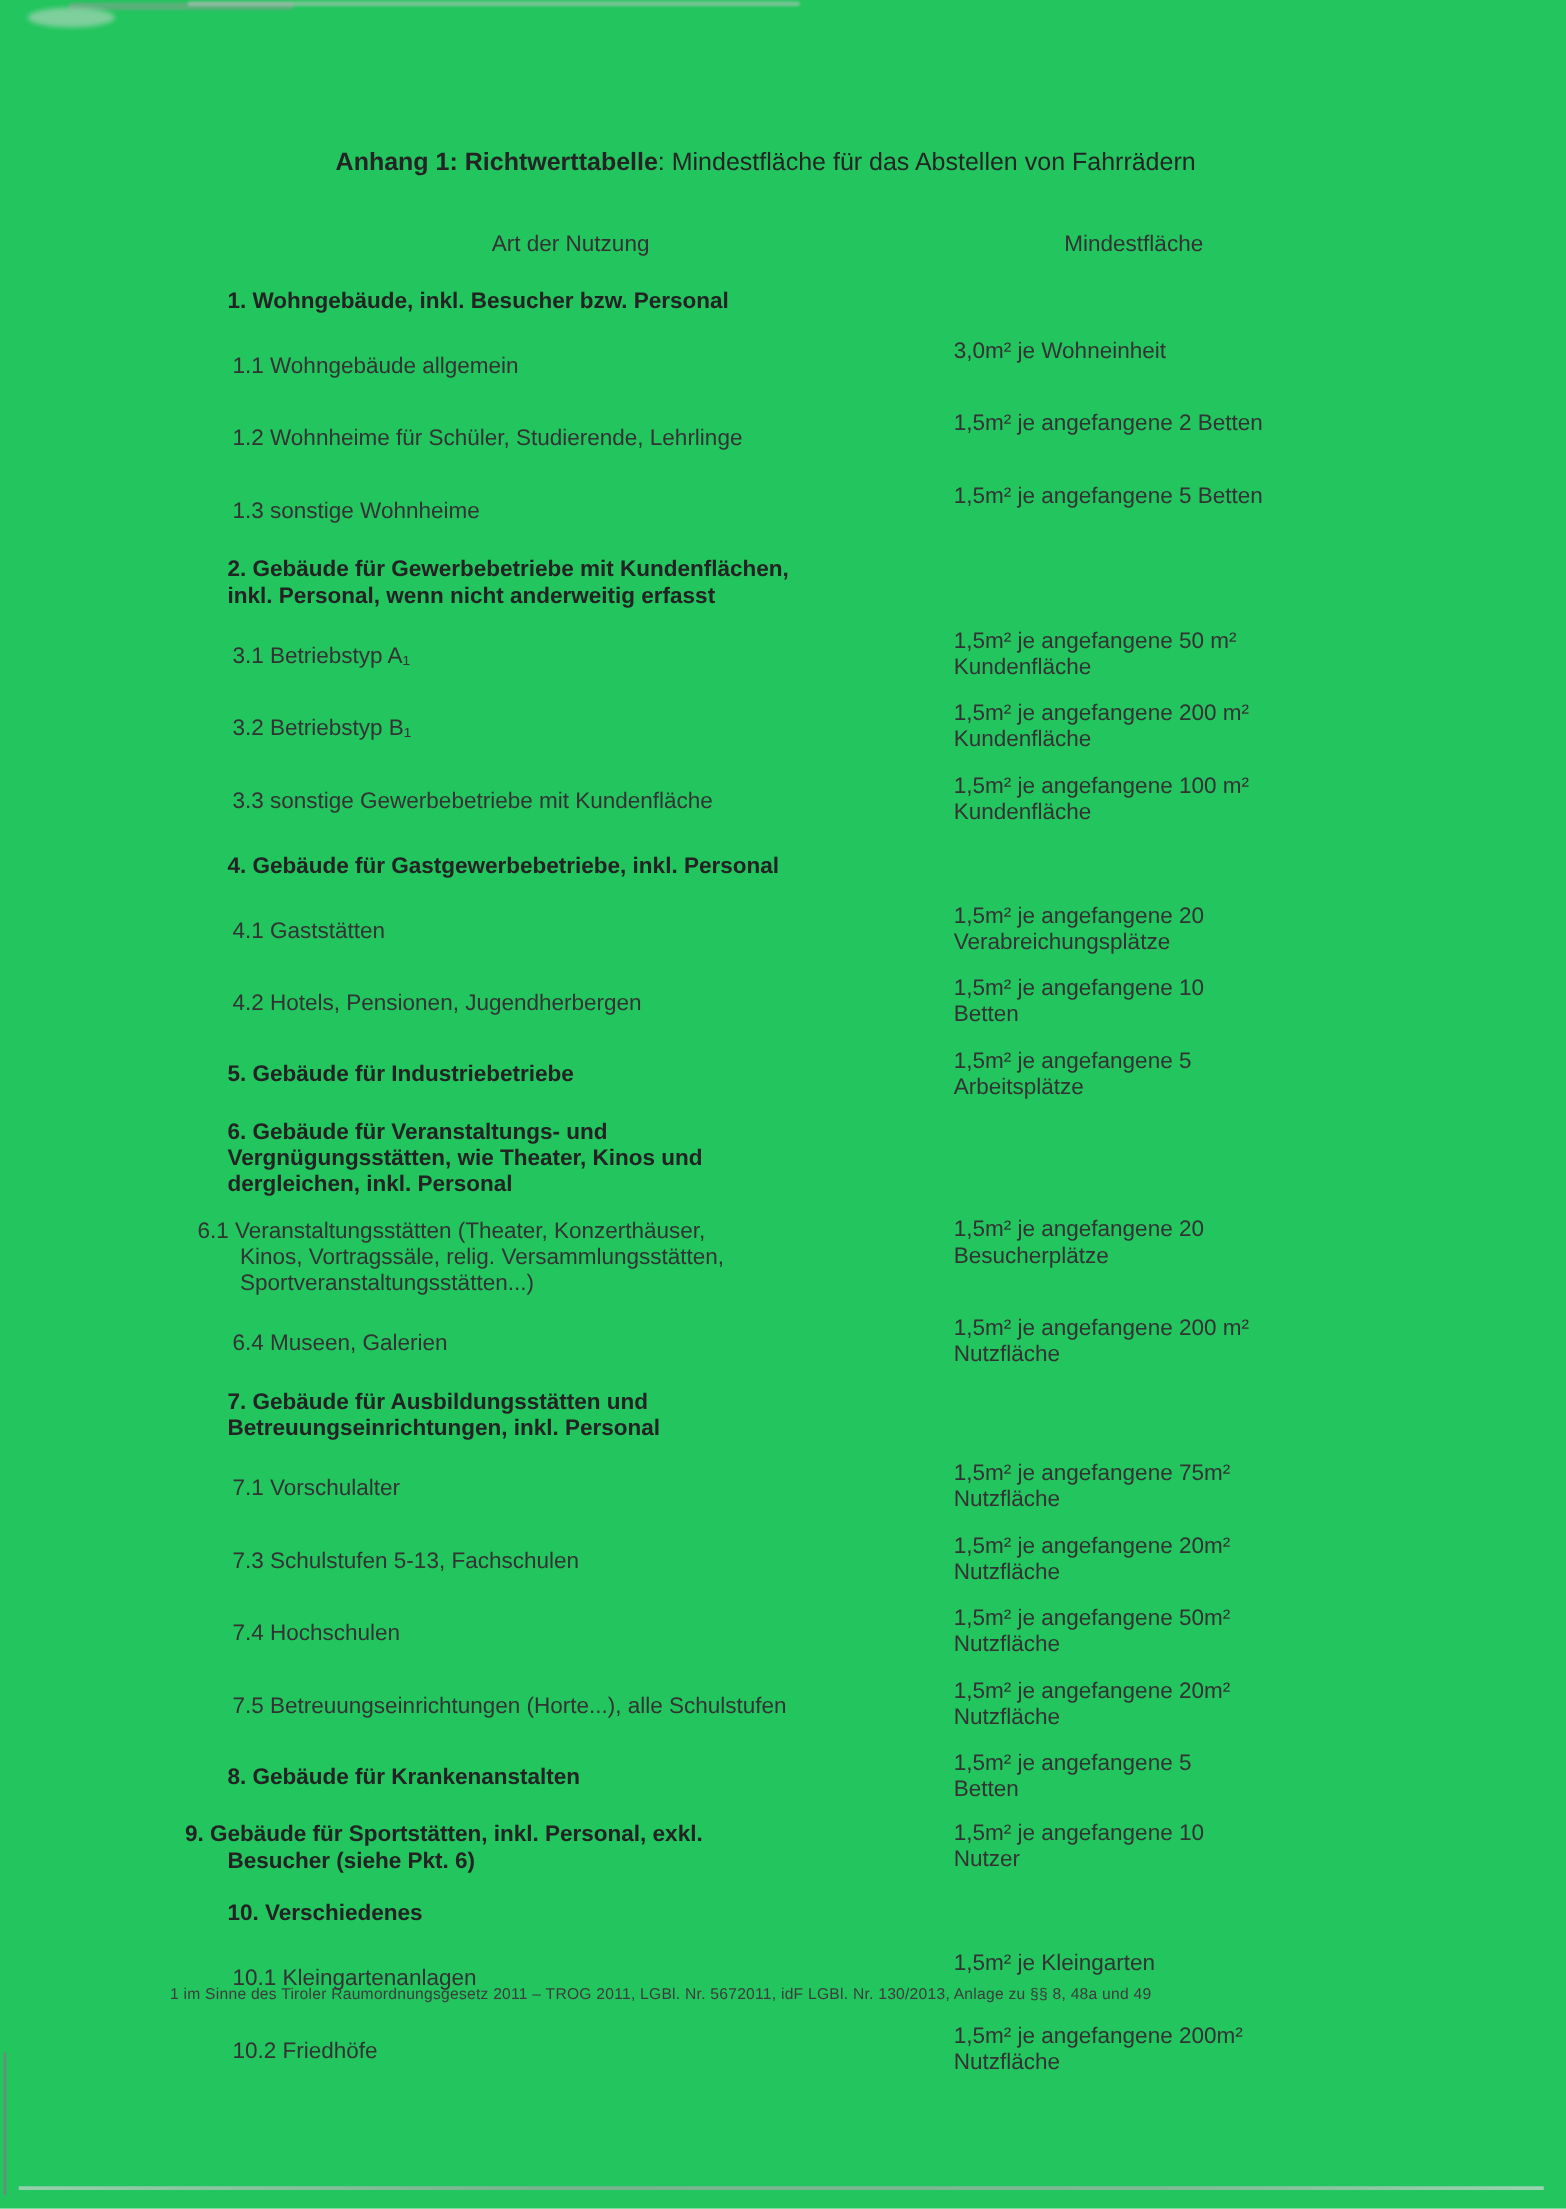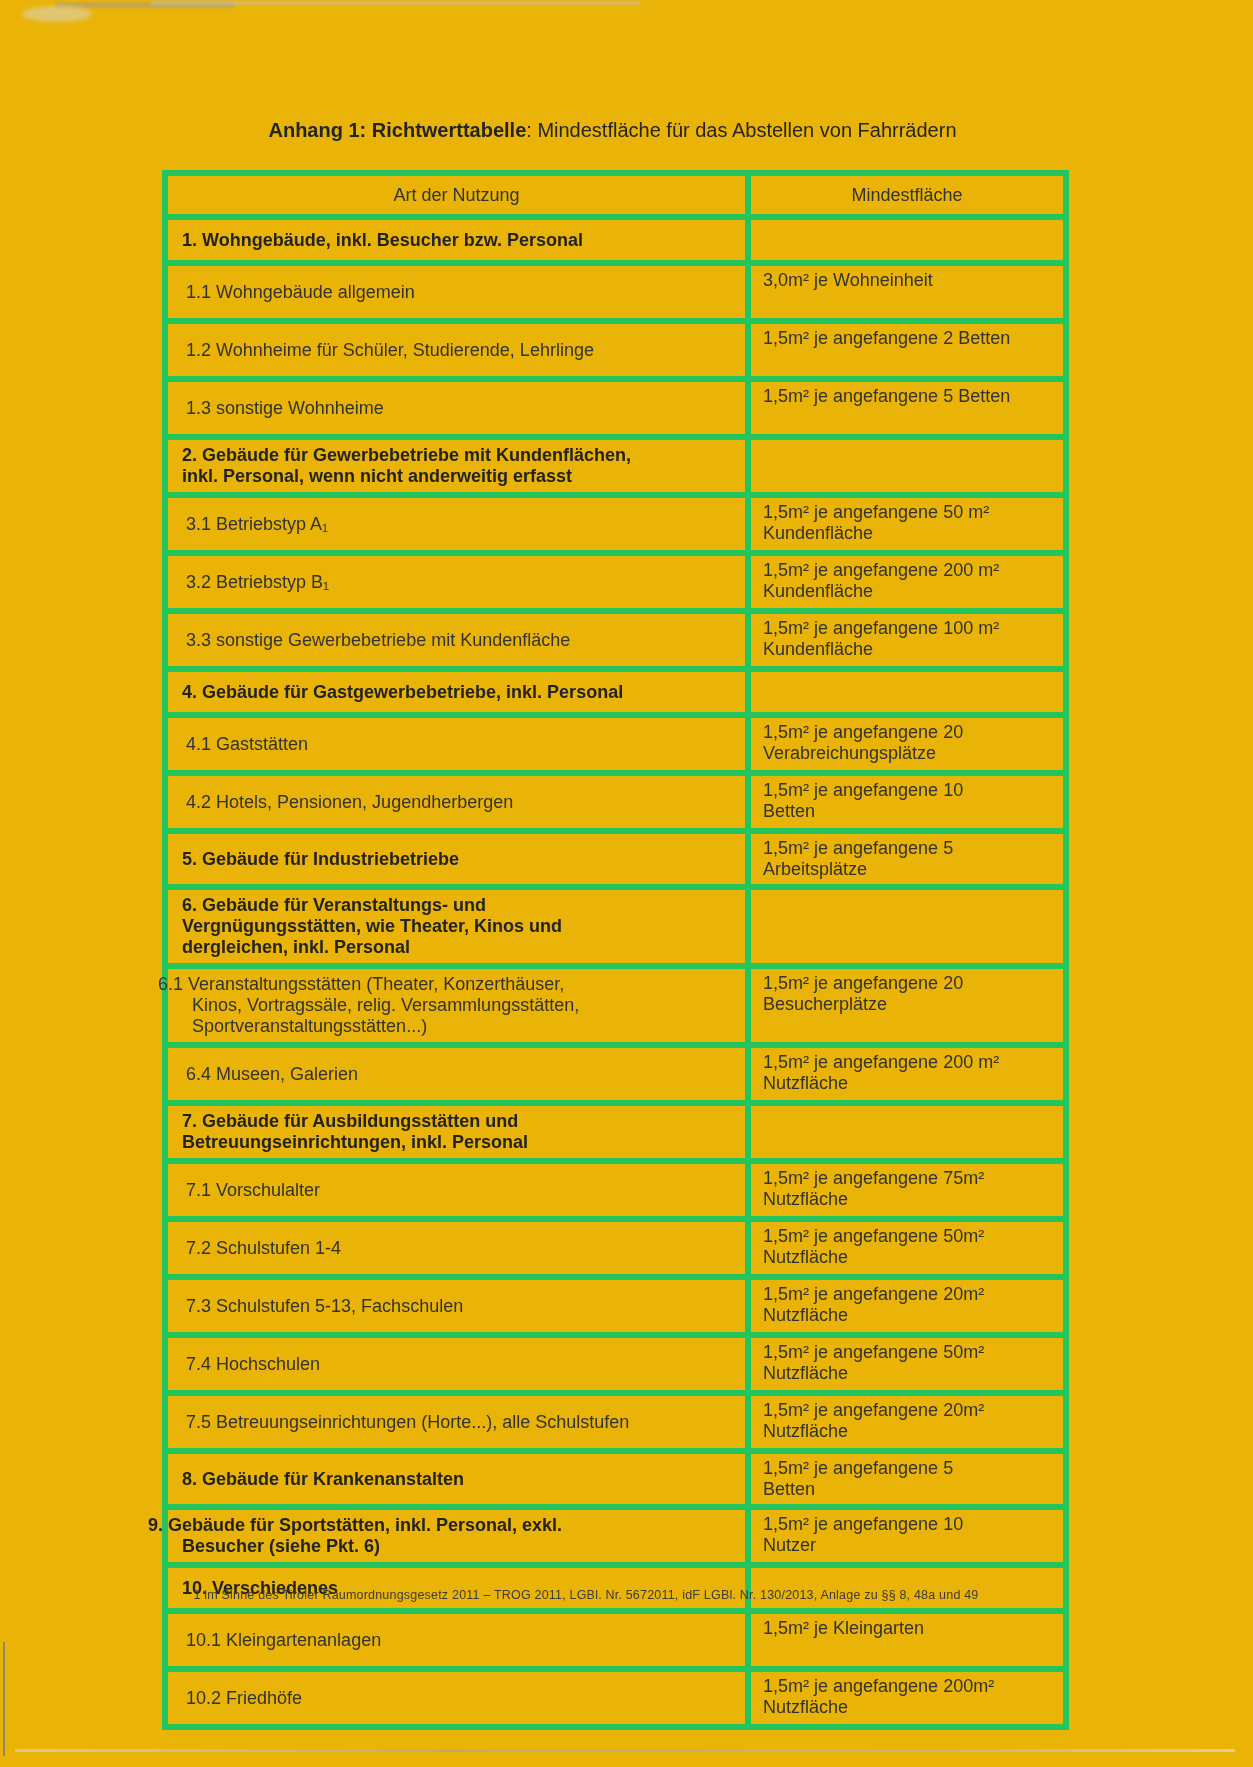--- a/index.html
+++ b/index.html
@@ -11,21 +11,21 @@
     width: 1253px;
     height: 1767px;
     position: relative;
     font-family: "Liberation Sans", "DejaVu Sans", sans-serif;
     color: #303030;
     overflow: hidden;
   }
   .page {
     position: absolute;
     inset: 0;
-    background: #eab308;
+    background: #22c55e;
   }
   
   .doc-title {
     position: absolute;
     left: 160px;
     top: 118px;
     width: 905px;
     text-align: center;
     font-size: 20px;
     line-height: 24px;
@@ -84,21 +84,20 @@
   
   .footnote {
     position: absolute;
     left: 136px;
     top: 1588px;
     width: 900px;
     font-size: 12.5px;
     line-height: 15px;
     color: #3d3d3d;
     letter-spacing: 0.2px;
-    text-align: center;
   }
   
   .artifact { position: absolute; pointer-events: none; }
   .smudge-top-1 {
     left: 55px; top: 2px; width: 180px; height: 6px;
     background: #9a9a9a; opacity: .45; border-radius: 3px; filter: blur(1px);
   }
   .smudge-top-2 {
     left: 150px; top: 1px; width: 490px; height: 4px;
     background: #c4c4c4; opacity: .5; border-radius: 2px; filter: blur(1px);
@@ -221,25 +220,20 @@
           <td class="label">7. Gebäude für Ausbildungsstätten und
 Betreuungseinrichtungen, inkl. Personal</td>
           <td class="value"></td>
         </tr>
         <tr>
           <td class="label">7.1 Vorschulalter</td>
           <td class="value">1,5m² je angefangene 75m²
 Nutzfläche</td>
         </tr>
         <tr>
-          <td class="label">7.2 Schulstufen 1-4</td>
-          <td class="value">1,5m² je angefangene 50m²
-Nutzfläche</td>
-        </tr>
-        <tr>
           <td class="label">7.3 Schulstufen 5-13, Fachschulen</td>
           <td class="value">1,5m² je angefangene 20m²
 Nutzfläche</td>
         </tr>
         <tr>
           <td class="label">7.4 Hochschulen</td>
           <td class="value">1,5m² je angefangene 50m²
 Nutzfläche</td>
         </tr>
         <tr>

